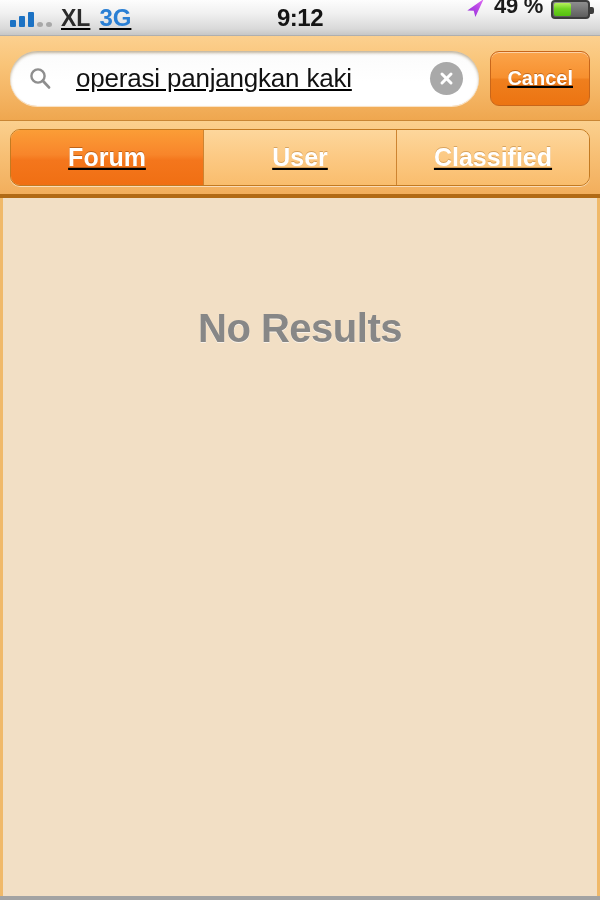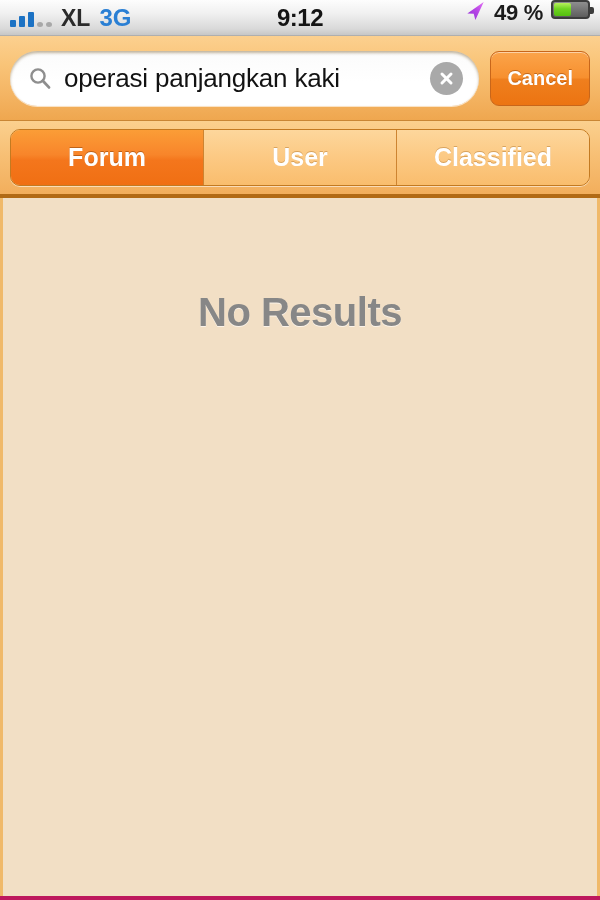--- a/index.html
+++ b/index.html
@@ -12,22 +12,23 @@
     height: 900px;
     overflow: hidden;
     font-family: "Liberation Sans", sans-serif;
     -webkit-font-smoothing: antialiased;
   }
 
   #app {
     position: relative;
     width: 600px;
     height: 900px;
-    background: #be185d;
+    background: #a3a3a3;
     overflow: hidden;
+    text-decoration: underline;
   }
 
   
   .status-bar {
     position: relative;
     height: 36px;
     width: 600px;
     background: linear-gradient(to bottom, #fdfdfd 0%, #f0f0f0 38%, #d9d9d9 80%, #c7c7c7 97%, #9a9a9a 100%);
     display: flex;
     align-items: center;
@@ -86,21 +87,21 @@
     font-weight: bold;
     color: #141414;
     letter-spacing: -0.5px;
   }
   .status-right {
     position: absolute;
     right: 10px;
     top: 0;
     height: 19px;
     display: flex;
-    align-items: flex-start;
+    align-items: flex-end;
     gap: 8px;
   }
   .loc-arrow { width: 22px; height: 22px; display: block; }
   .battery-pct {
     font-size: 22px;
     font-weight: bold;
     color: #1c1c1c;
     letter-spacing: -0.3px;
   }
   .battery {
@@ -152,21 +153,21 @@
     box-shadow: inset 0 2px 3px rgba(120,90,40,0.45),
                 0 1px 0 rgba(255,255,255,0.65);
     display: flex;
     align-items: center;
     padding: 0 16px 0 18px;
     box-sizing: border-box;
   }
   .search-icon { width: 24px; height: 24px; flex: 0 0 auto; display:block; }
   .search-text {
     flex: 1;
-    margin-left: 12px;
+    margin-left: 24px;
     font-size: 26px;
     color: #121212;
     letter-spacing: -0.2px;
     white-space: nowrap;
     overflow: hidden;
   }
   .clear-button {
     flex: 0 0 auto;
     width: 33px;
     height: 33px;
@@ -244,21 +245,21 @@
     height: 698px;
     background: #f2dfc5;
     border-left: 3px solid #f0b96a;
     border-right: 3px solid #f0b96a;
     box-sizing: border-box;
   }
   .no-results {
     position: absolute;
     left: 0;
     right: 0;
-    top: 92px;
+    top: 108px;
     text-align: center;
     font-size: 40px;
     font-weight: bold;
     color: #878787;
     letter-spacing: -0.5px;
     text-shadow: 0 1px 0 rgba(255,255,255,0.6);
   }
 </style>
 </head>
 <body>

